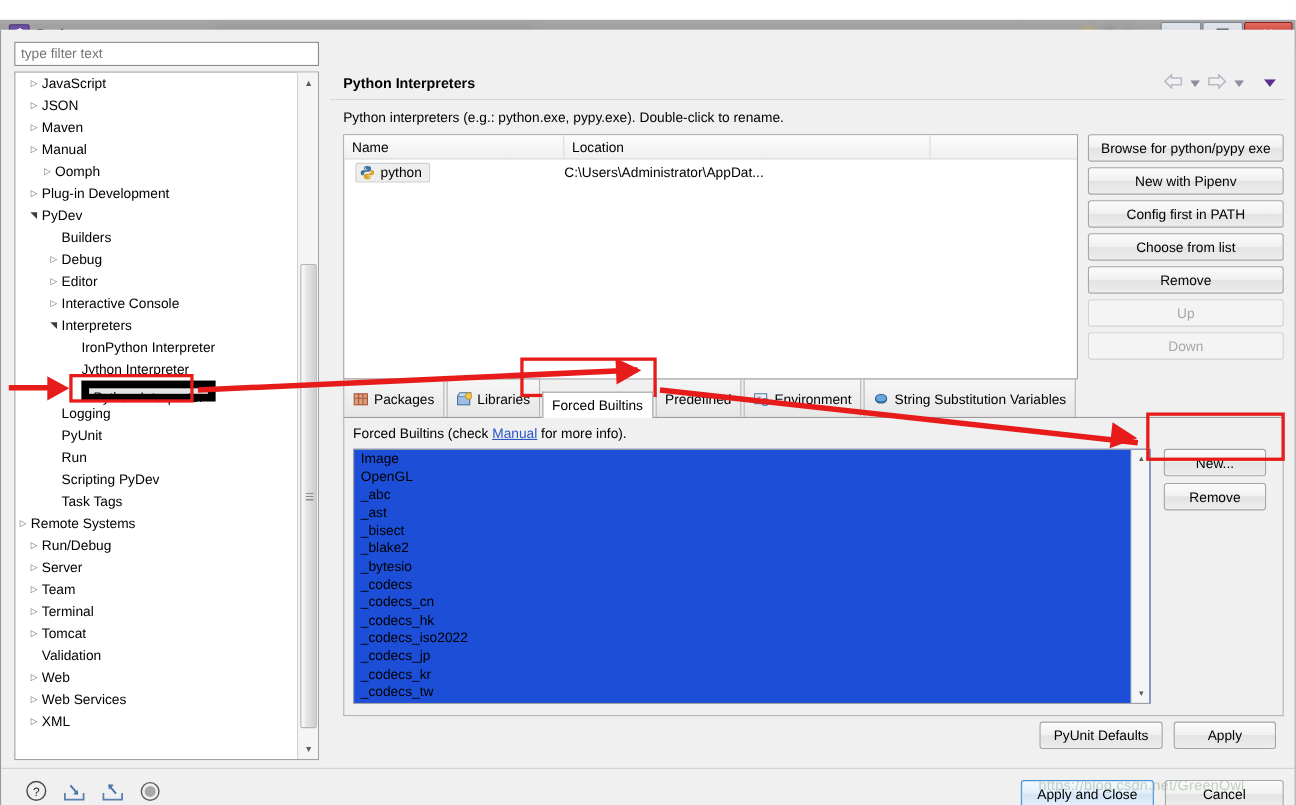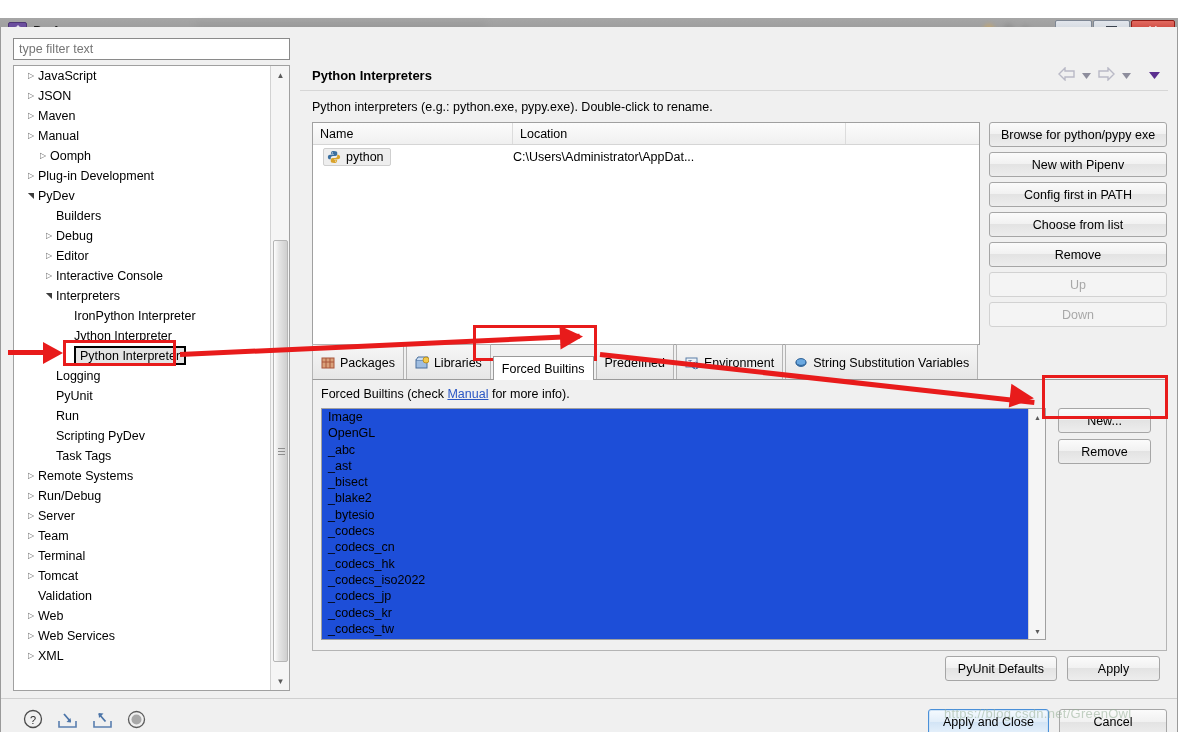--- a/index.html
+++ b/index.html
@@ -72,21 +72,21 @@
     position:relative; height:20px; line-height:20px; font-size:12.5px;
     white-space:nowrap; padding-left:0;
   }
   .tnode .tw {
     display:inline-block; width:14px; text-align:center; font-size:8px;
     color:#6a6a6a; vertical-align:top; line-height:20px;
   }
   .tnode .tw.open { color:#3c3c3c; }
   .tnode .lbl { display:inline-block; vertical-align:top; }
   .tnode.sel .lbl {
-    background:#e4e4e4; border:2px solid #000000; padding:0 4px; line-height:17px; height:19px;
+    background:#e4e4e4; border:7px solid #000000; padding:0 4px; line-height:17px; height:19px;
   }
 
   .vsb {
     position:absolute; right:0; top:0; width:19px; height:624px;
     background:#f5f5f5; border-left:1px solid #d2d2d2;
   }
   .vsb .arr {
     position:absolute; left:0; width:19px; height:18px;
     display:flex; align-items:center; justify-content:center; font-size:8px; color:#5a5a5a;
   }
@@ -259,21 +259,21 @@
           <div class="tnode" style="padding-left: 28px;"><span class="tw">▷</span><span class="lbl">Interactive Console</span></div>
           <div class="tnode" style="padding-left: 28px;"><span class="tw open" style="transform: rotate(-90deg); display: inline-block;">◢</span><span class="lbl">Interpreters</span></div>
           <div class="tnode" style="padding-left: 46px;"><span class="tw"></span><span class="lbl">IronPython Interpreter</span></div>
           <div class="tnode" style="padding-left: 46px;"><span class="tw"></span><span class="lbl">Jython Interpreter</span></div>
           <div class="tnode sel" style="padding-left: 46px;"><span class="tw"></span><span class="lbl">Python Interpreter</span></div>
           <div class="tnode" style="padding-left: 28px;"><span class="tw"></span><span class="lbl">Logging</span></div>
           <div class="tnode" style="padding-left: 28px;"><span class="tw"></span><span class="lbl">PyUnit</span></div>
           <div class="tnode" style="padding-left: 28px;"><span class="tw"></span><span class="lbl">Run</span></div>
           <div class="tnode" style="padding-left: 28px;"><span class="tw"></span><span class="lbl">Scripting PyDev</span></div>
           <div class="tnode" style="padding-left: 28px;"><span class="tw"></span><span class="lbl">Task Tags</span></div>
-          <div class="tnode" style="padding-left: 10px;"><span class="tw">▷</span><span class="lbl">Remote Systems</span></div>
+          <div class="tnode" style=""><span class="tw">▷</span><span class="lbl">Remote Systems</span></div>
           <div class="tnode" style="padding-left: 10px;"><span class="tw">▷</span><span class="lbl">Run/Debug</span></div>
           <div class="tnode" style="padding-left: 10px;"><span class="tw">▷</span><span class="lbl">Server</span></div>
           <div class="tnode" style="padding-left: 10px;"><span class="tw">▷</span><span class="lbl">Team</span></div>
           <div class="tnode" style="padding-left: 10px;"><span class="tw">▷</span><span class="lbl">Terminal</span></div>
           <div class="tnode" style="padding-left: 10px;"><span class="tw">▷</span><span class="lbl">Tomcat</span></div>
           <div class="tnode" style="padding-left: 10px;"><span class="tw"></span><span class="lbl">Validation</span></div>
           <div class="tnode" style="padding-left: 10px;"><span class="tw">▷</span><span class="lbl">Web</span></div>
           <div class="tnode" style="padding-left: 10px;"><span class="tw">▷</span><span class="lbl">Web Services</span></div>
           <div class="tnode" style="padding-left: 10px;"><span class="tw">▷</span><span class="lbl">XML</span></div>
         </div>

